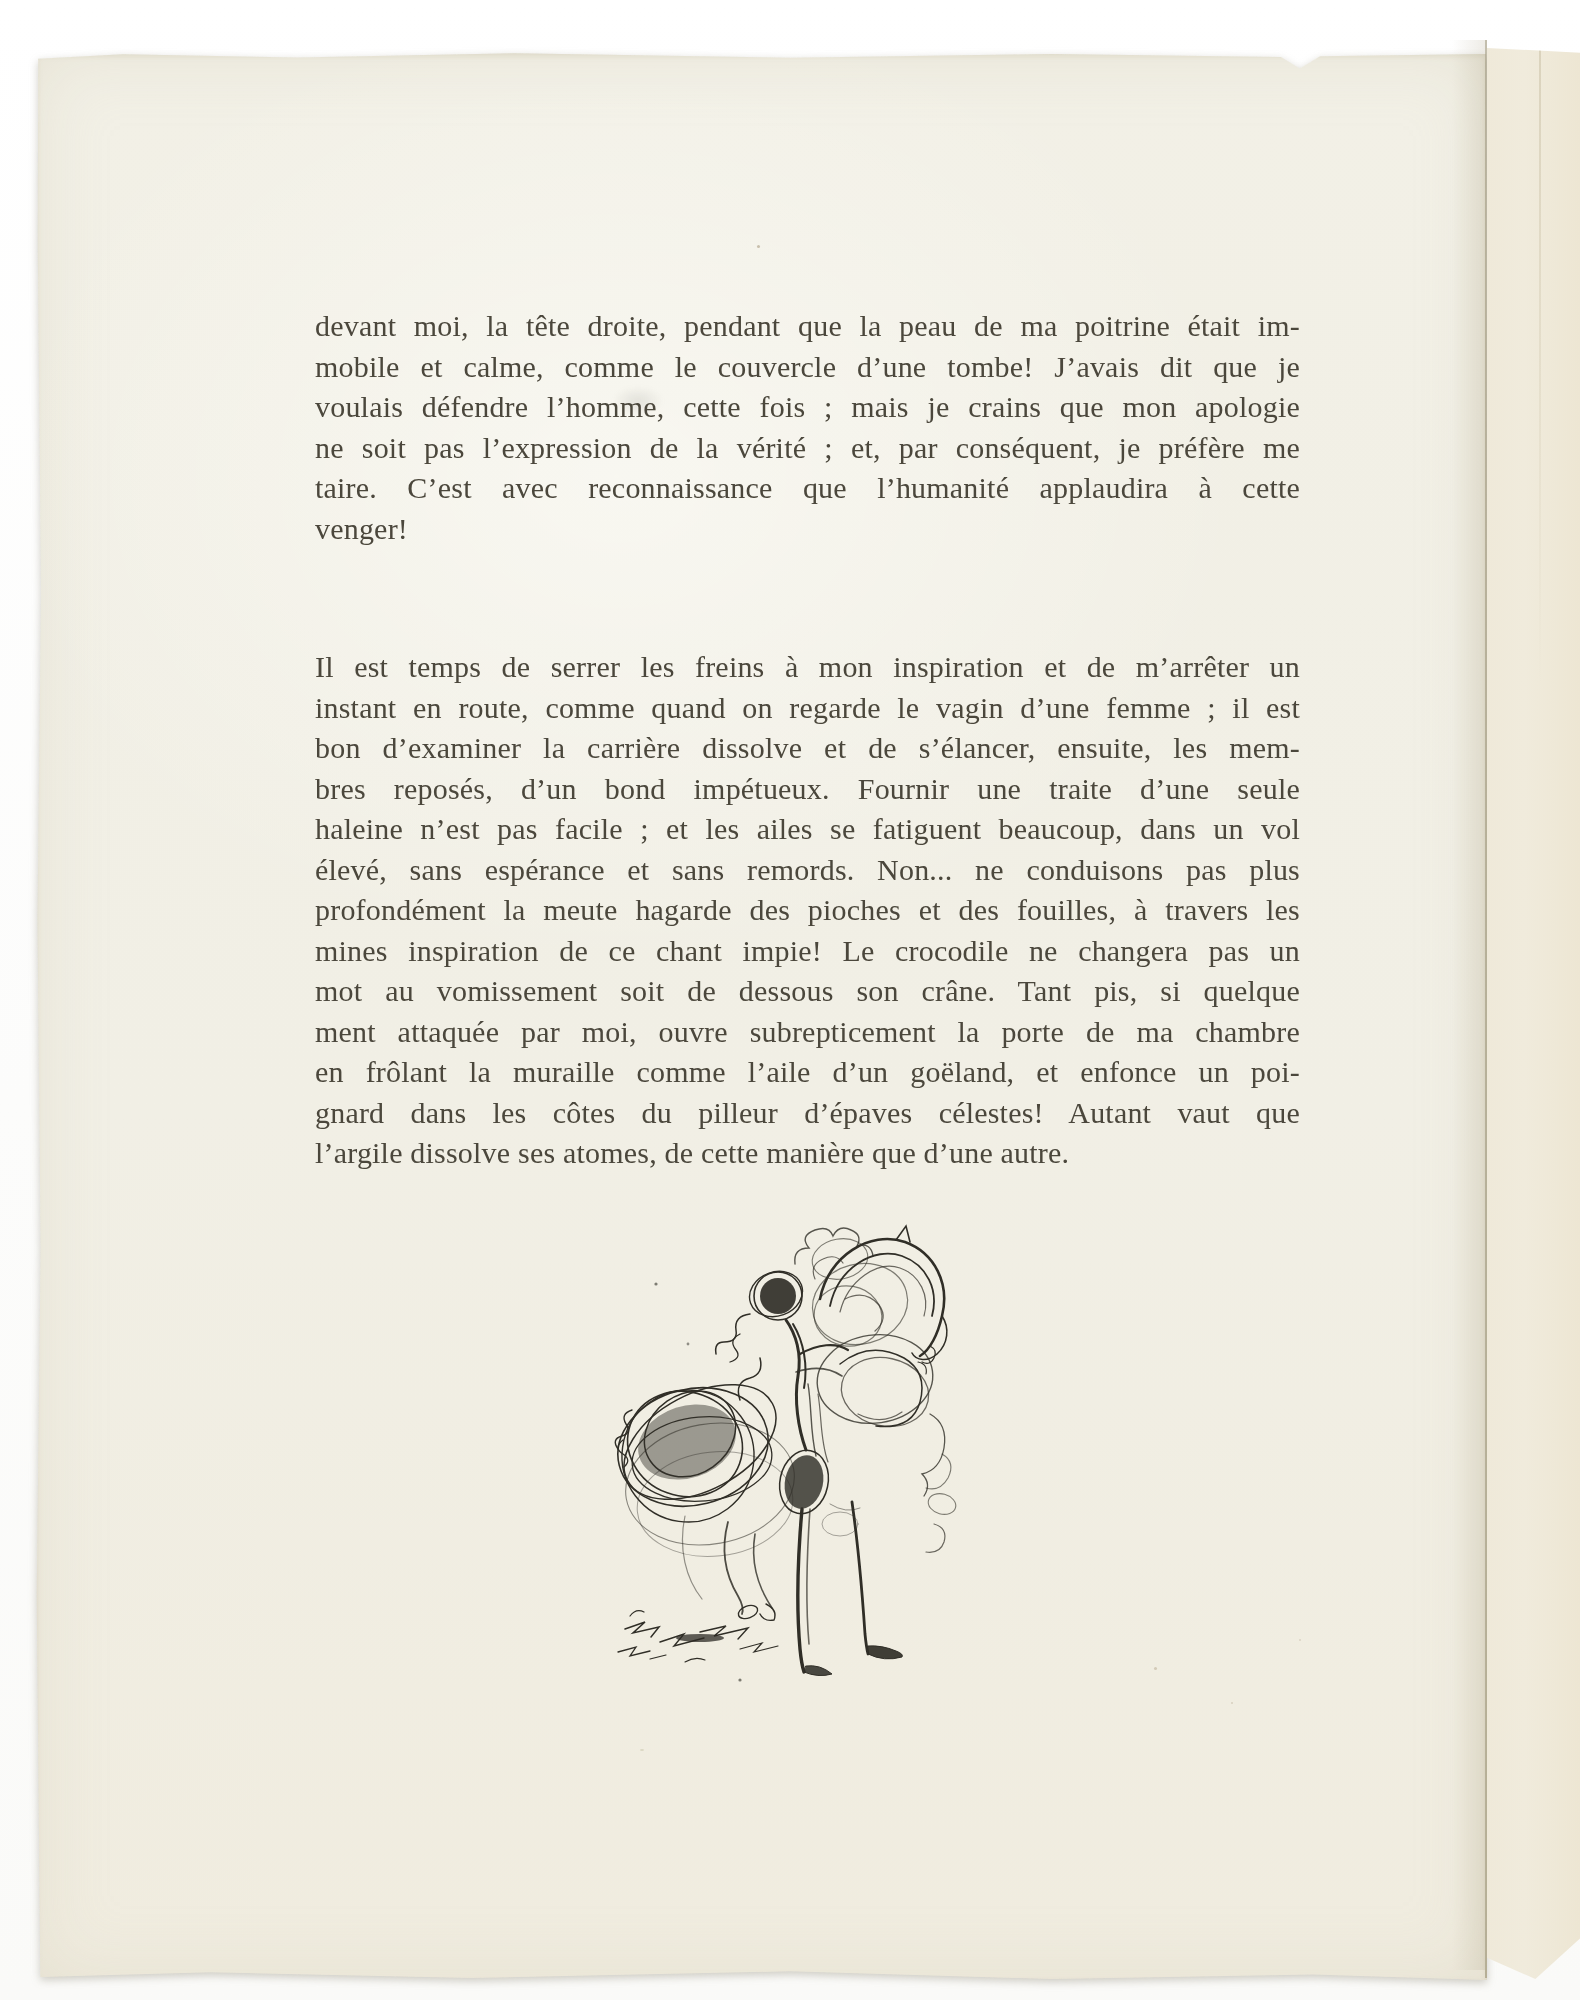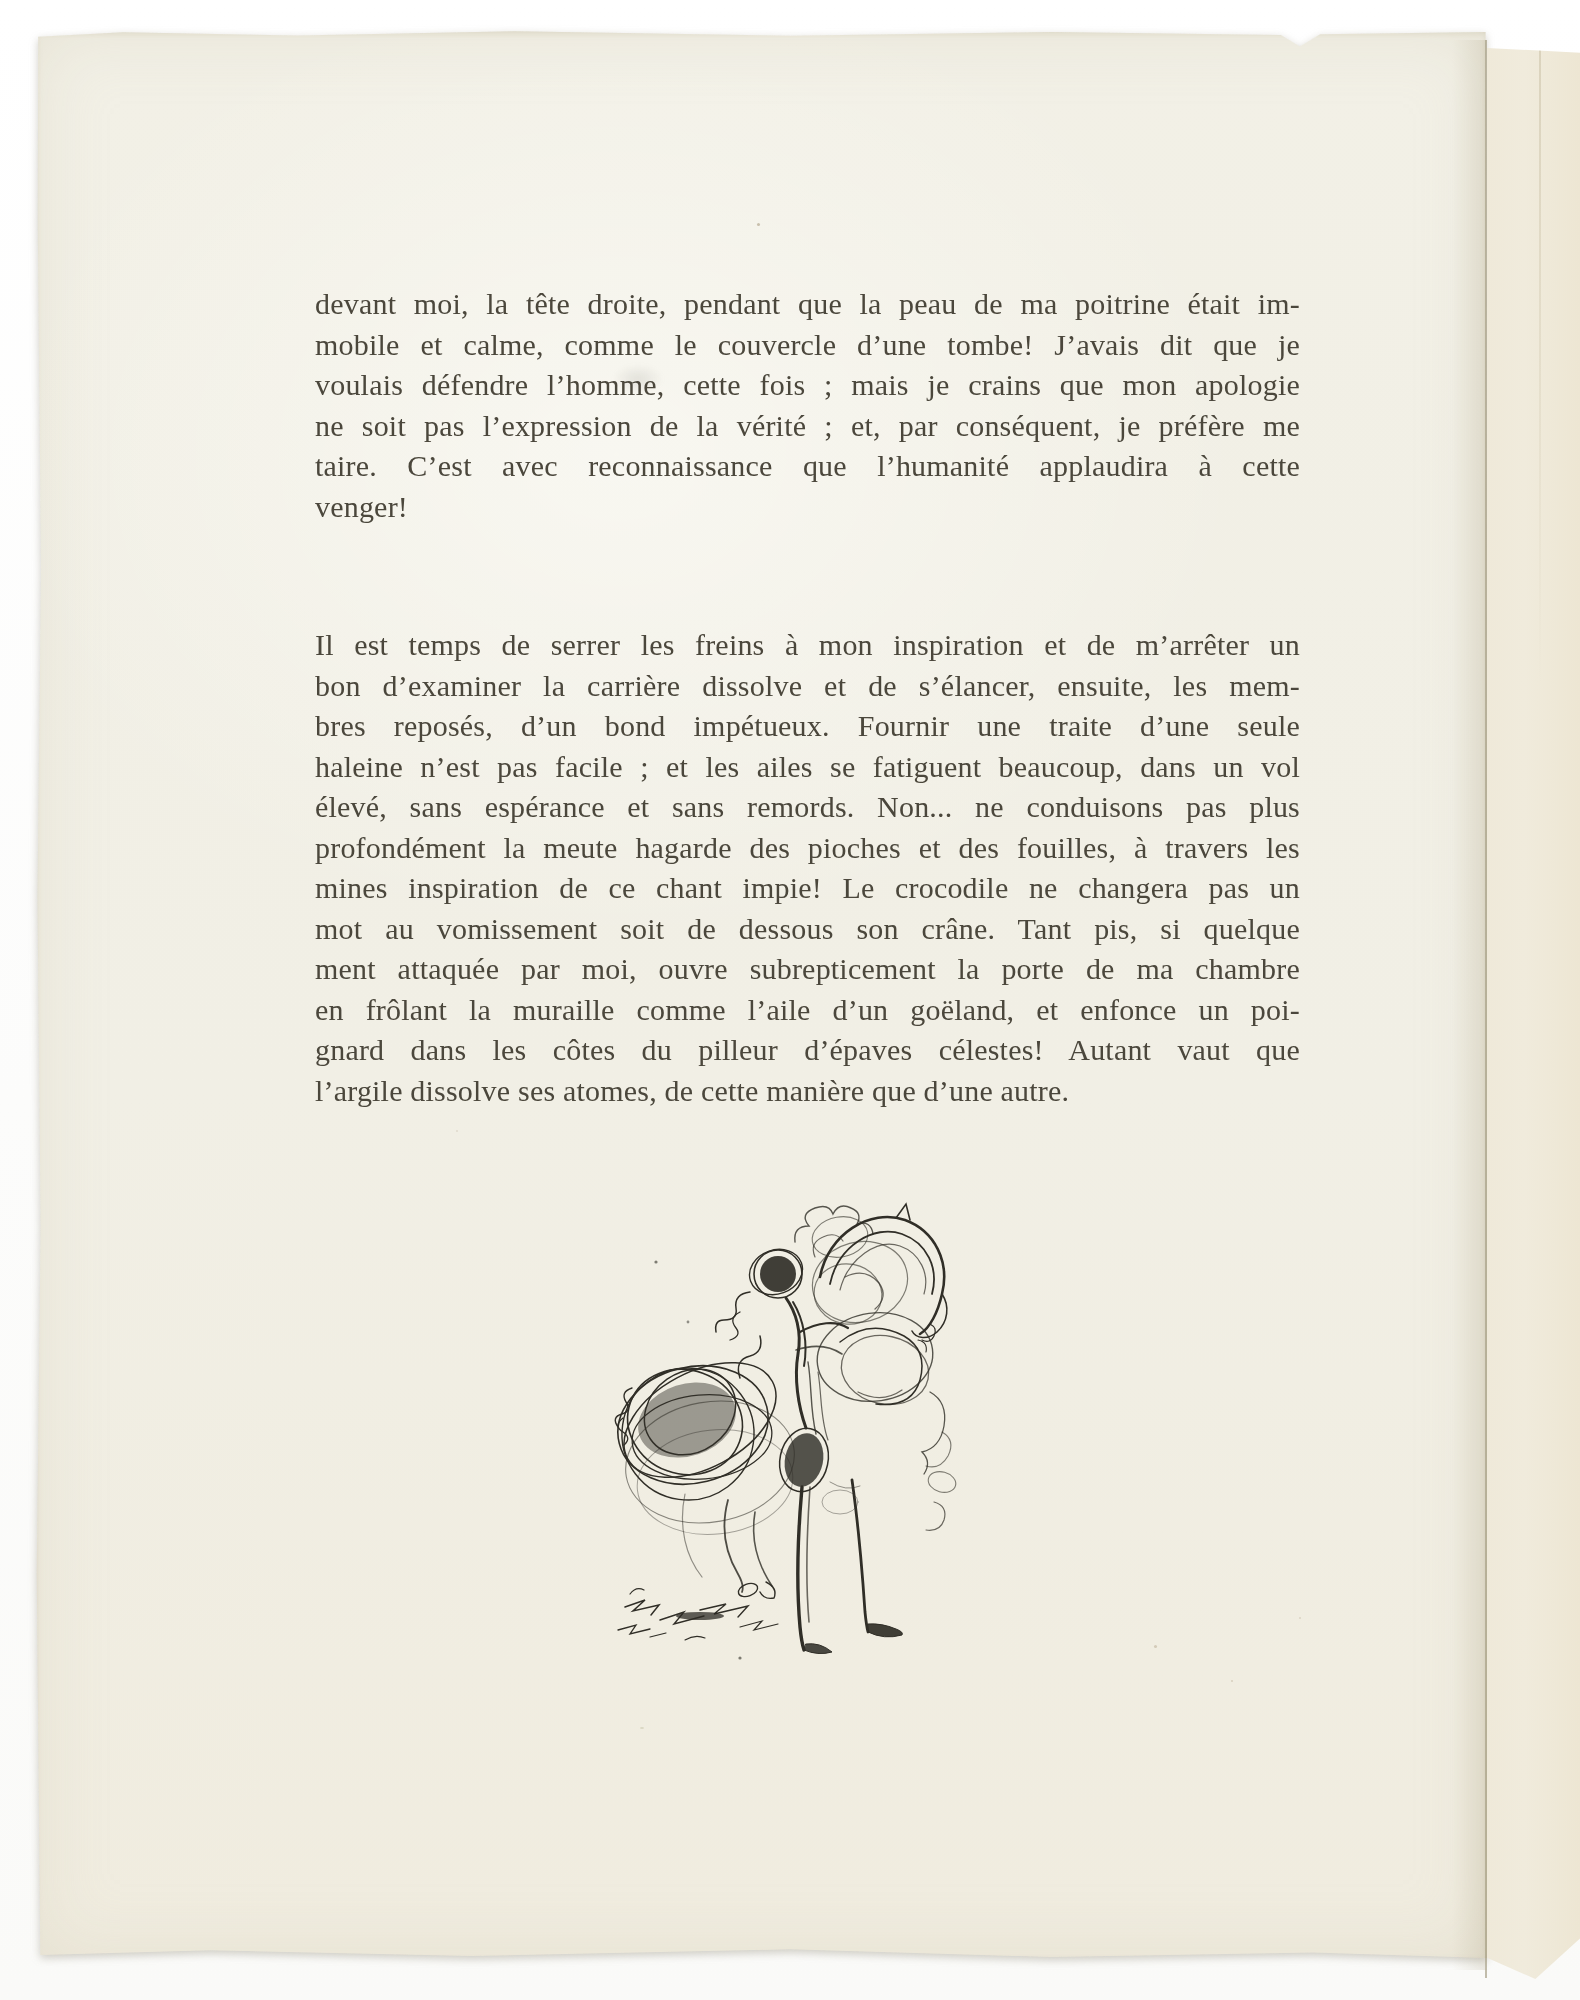--- a/index.html
+++ b/index.html
@@ -6,21 +6,21 @@
   body{
     width:1580px;height:2000px;position:relative;overflow:hidden;
     background:linear-gradient(180deg,#ffffff 0%,#fcfcfb 55%,#fafaf8 100%);
     font-family:"Liberation Serif","DejaVu Serif",serif;
   }
   .sheet-wrap{
     position:absolute;left:0;top:0;width:1580px;height:2000px;
     filter:drop-shadow(0 3px 4px rgba(120,115,95,.35));
   }
   .sheet{
-    position:absolute;left:36px;top:30px;width:1451px;height:1928px;
+    position:absolute;left:36px;top:52px;width:1451px;height:1928px;
     background:
       radial-gradient(ellipse 900px 700px at 40% 22%, rgba(255,255,252,.5), rgba(255,255,252,0) 70%),
       linear-gradient(180deg,#f2f0e6 0%,#f1efe5 55%,#f0ecdf 100%);
     box-shadow: inset 0 0 70px rgba(205,198,175,.30), inset 0 3px 6px rgba(190,182,155,.45);
     clip-path: polygon(
       0.15% 0.35%, 6% 0.12%, 18% 0.28%, 33% 0.06%, 52% 0.30%, 70% 0.10%,
       85.8% 0.26%, 87.1% 0.85%, 88.5% 0.22%, 99.9% 0.10%,
       100% 40%, 100% 100%,
       88% 99.72%, 70% 99.95%, 52% 99.55%, 30% 99.9%, 12% 99.6%, 0.3% 99.85%,
       0.05% 80%, 0.32% 62%, 0.10% 45%, 0.35% 28%, 0.12% 10%);
@@ -84,20 +84,21 @@
       <div class="line">devant moi, la tête droite, pendant que la peau de ma poitrine était im-</div>
       <div class="line">mobile et calme, comme le couvercle d’une tombe! J’avais dit que je</div>
       <div class="line">voulais défendre l’homme, cette fois ; mais je crains que mon apologie</div>
       <div class="line">ne soit pas l’expression de la vérité ; et, par conséquent, je préfère me</div>
       <div class="line">taire. C’est avec reconnaissance que l’humanité applaudira à cette</div>
       <div class="line last">venger!</div>
     </div>
 
     <div class="textblock para2">
       <div class="line">Il est temps de serrer les freins à mon inspiration et de m’arrêter un</div>
+      <div class="line">instant en route, comme quand on regarde le vagin d’une femme ; il est</div>
       <div class="line">bon d’examiner la carrière dissolve et de s’élancer, ensuite, les mem-</div>
       <div class="line">bres reposés, d’un bond impétueux. Fournir une traite d’une seule</div>
       <div class="line">haleine n’est pas facile ; et les ailes se fatiguent beaucoup, dans un vol</div>
       <div class="line">élevé, sans espérance et sans remords. Non... ne conduisons pas plus</div>
       <div class="line">profondément la meute hagarde des pioches et des fouilles, à travers les</div>
       <div class="line">mines inspiration de ce chant impie! Le crocodile ne changera pas un</div>
       <div class="line">mot au vomissement soit de dessous son crâne. Tant pis, si quelque</div>
       <div class="line">ment attaquée par moi, ouvre subrepticement la porte de ma chambre</div>
       <div class="line">en frôlant la muraille comme l’aile d’un goëland, et enfonce un poi-</div>
       <div class="line">gnard dans les côtes du pilleur d’épaves célestes! Autant vaut que</div>

